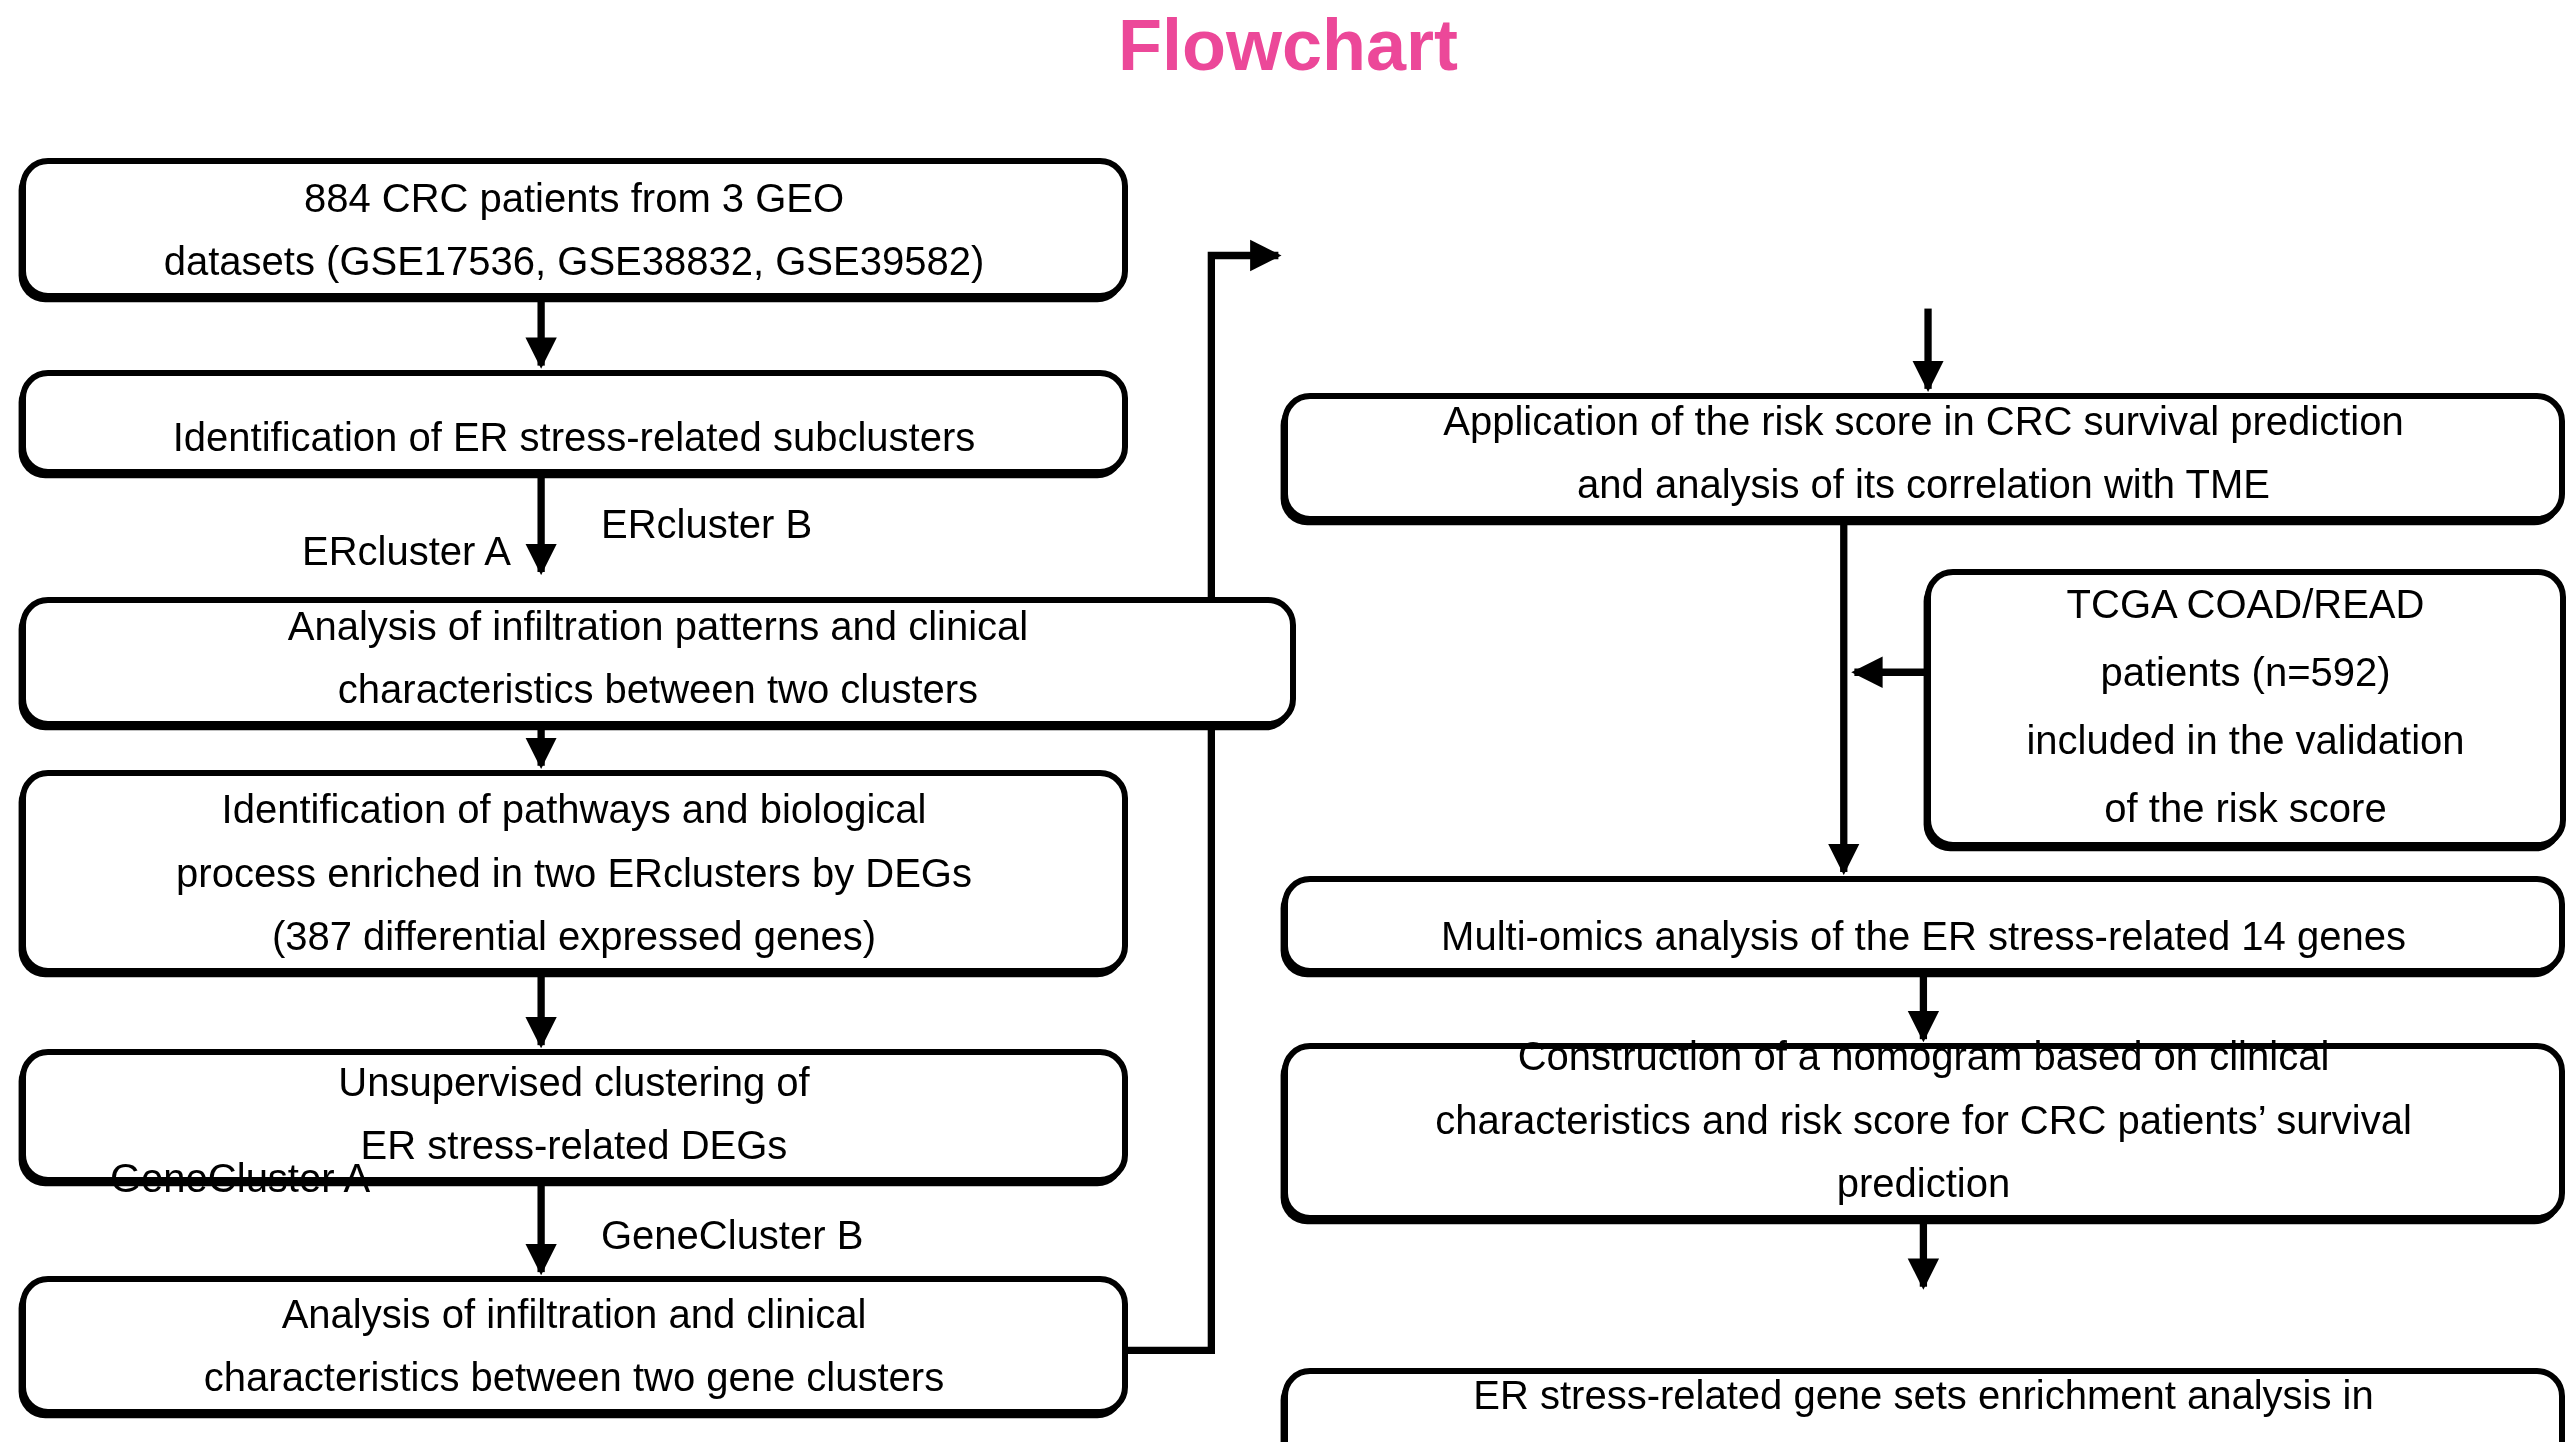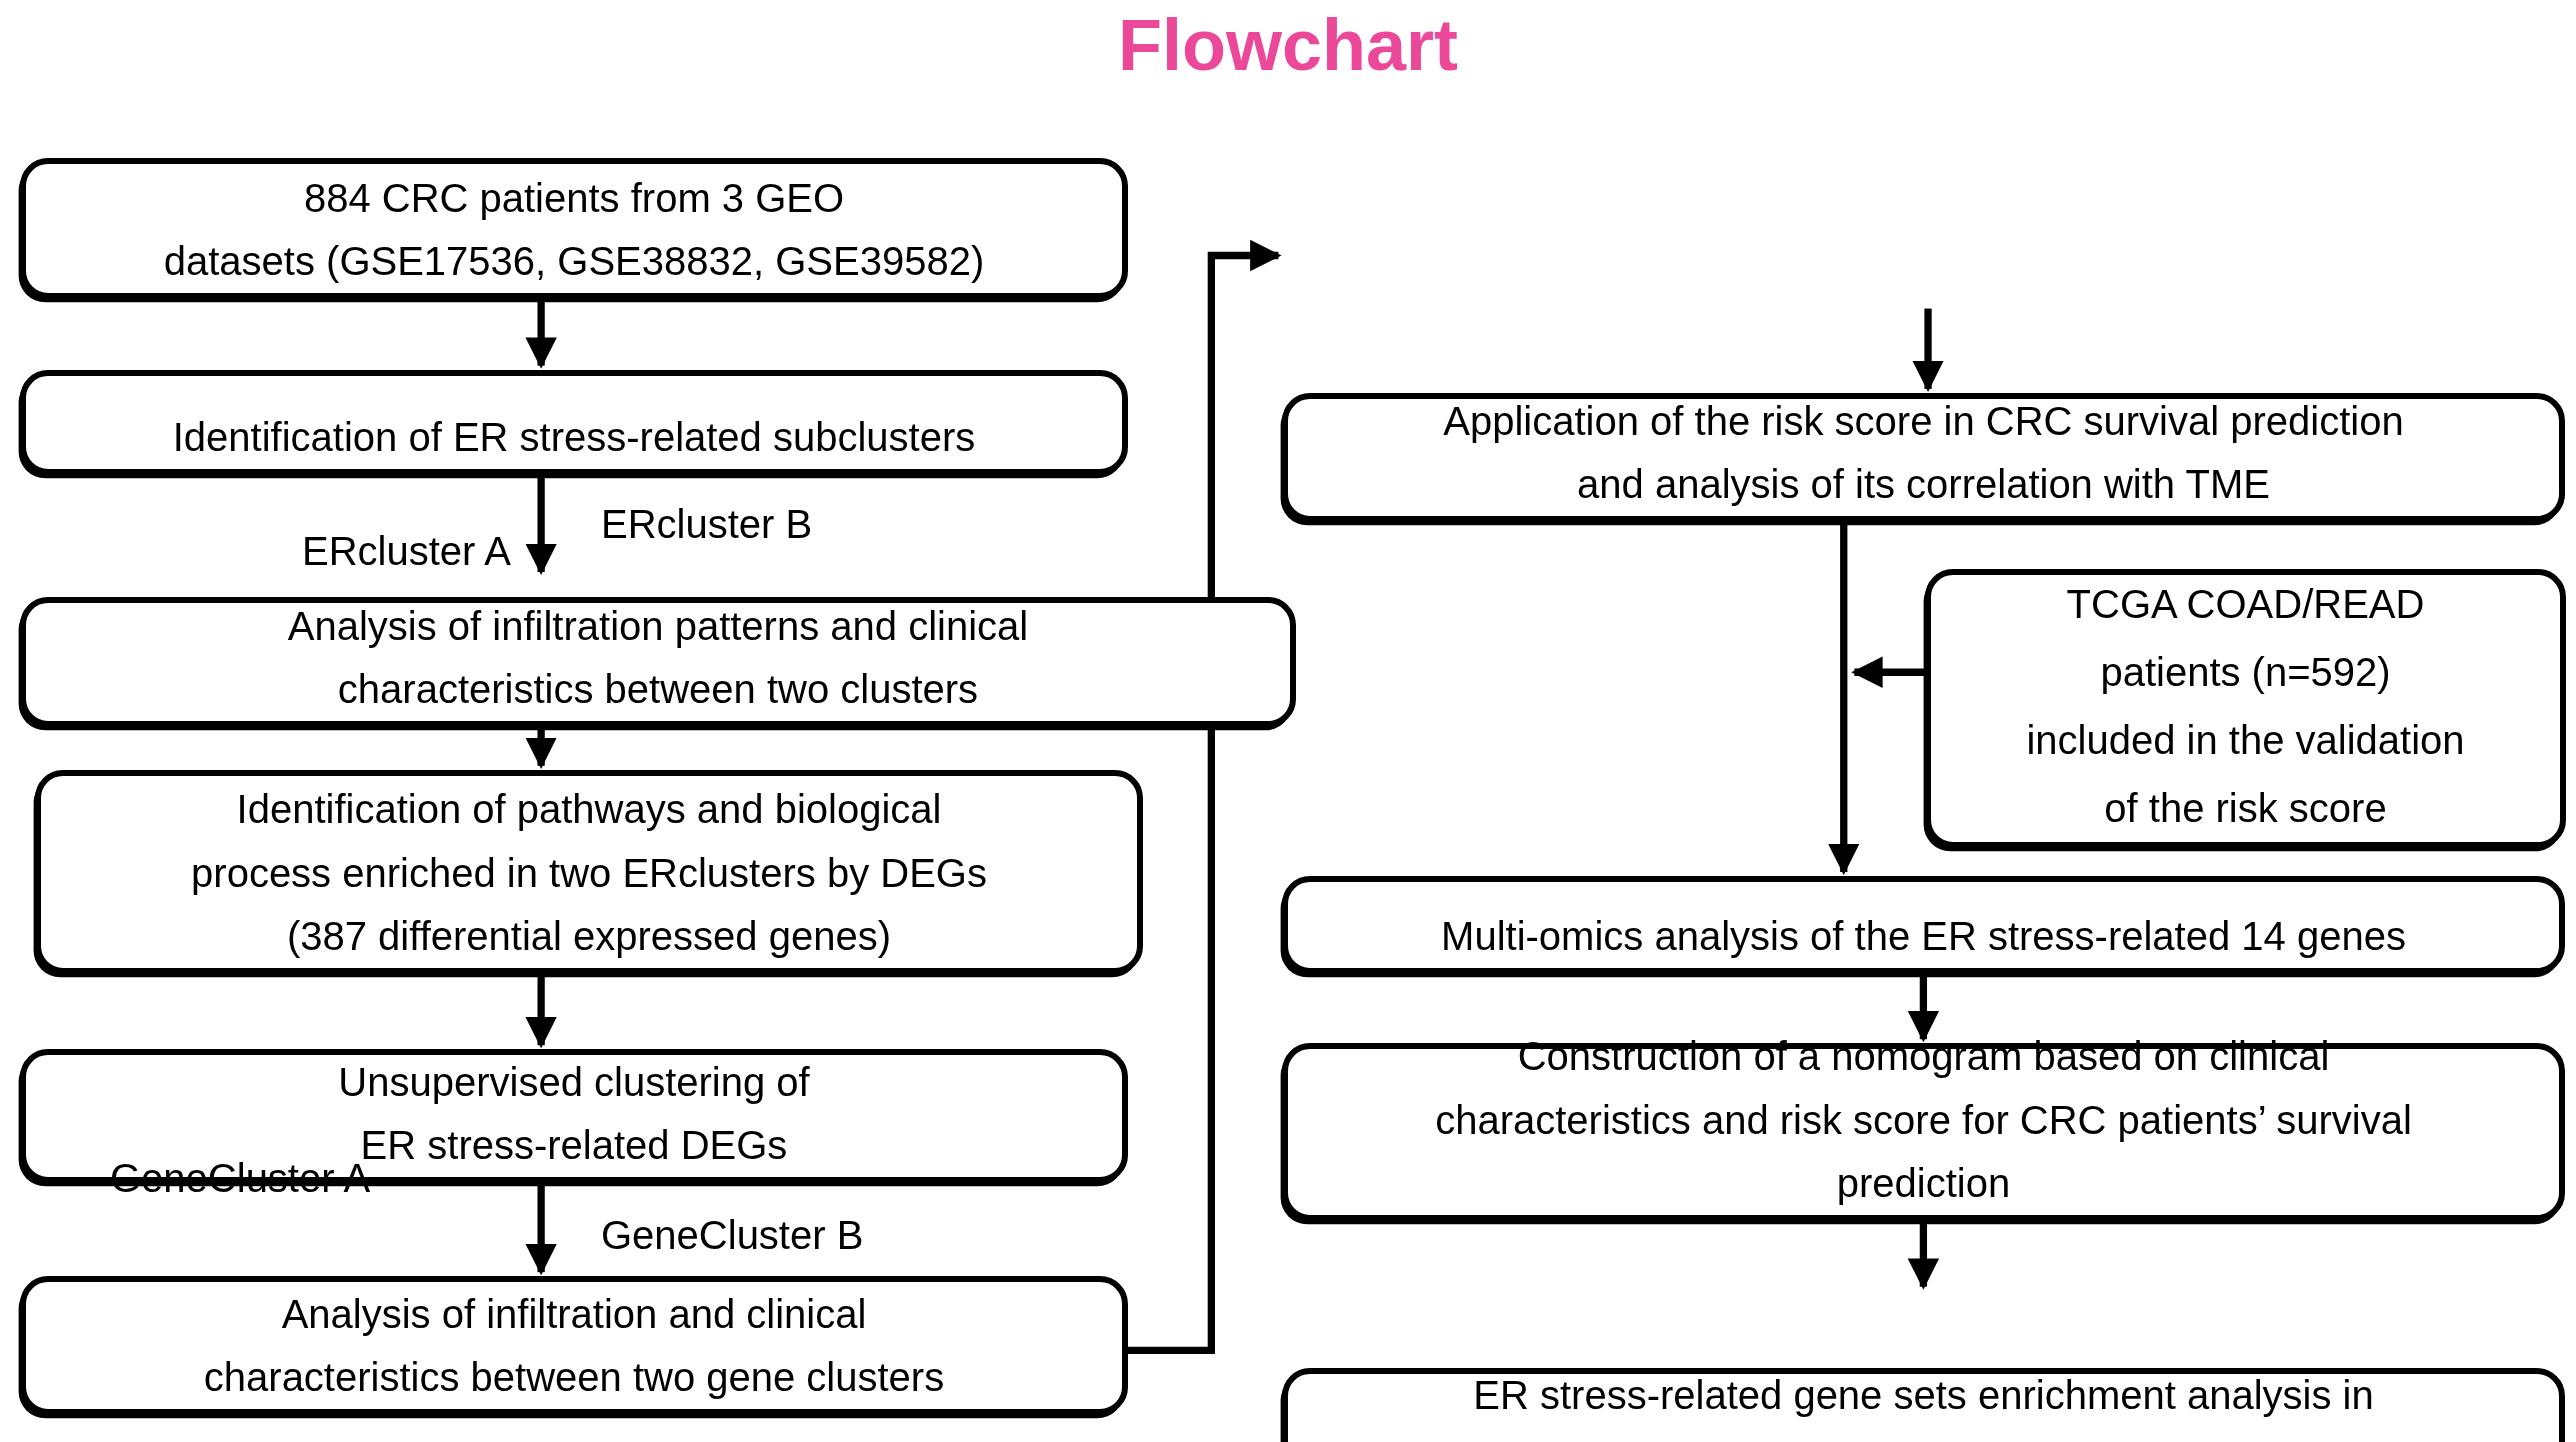--- a/index.html
+++ b/index.html
@@ -39,21 +39,21 @@
     text-align: center;
     font-size: 40px;
     line-height: 1.58;
     white-space: pre-line;
     padding: 0 20px;
   }
   
   #node-geo-datasets            { left: 20px;   top: 158px;  width: 1108px; height: 141px; }
   #node-er-subclusters          { left: 20px;   top: 370px;  width: 1108px; height: 105px; }
   #node-infiltration-clusters   { left: 20px;   top: 597px;  width: 1276px; height: 130px; }
-  #node-pathways-degs           { left: 20px;   top: 770px; width: 1108px; height: 204px; margin-left: 15px; }
+  #node-pathways-degs           { left: 20px;   top: 770px; width: 1108px; height: 204px; }
   #node-unsupervised-clustering { left: 20px;   top: 1049px; width: 1108px; height: 134px; }
   #node-gene-clusters-analysis  { left: 20px;   top: 1276px; width: 1108px; height: 139px; }
   
   #node-lasso-cox               { left: 1282px; top: 158px;  width: 1283px; height: 152px; }
   #node-risk-score-application  { left: 1282px; top: 393px;  width: 1283px; height: 129px; }
   #node-tcga-validation         { left: 1925px; top: 569px;  width: 641px;  height: 279px; line-height: 1.7; }
   #node-multi-omics             { left: 1282px; top: 876px; width: 1283px; height: 98px; }
   #node-nomogram                { left: 1282px; top: 1043px; width: 1283px; height: 178px; }
   #node-spatial-enrichment      { left: 1282px; top: 1368px; width: 1283px; height: 128px; }
 

